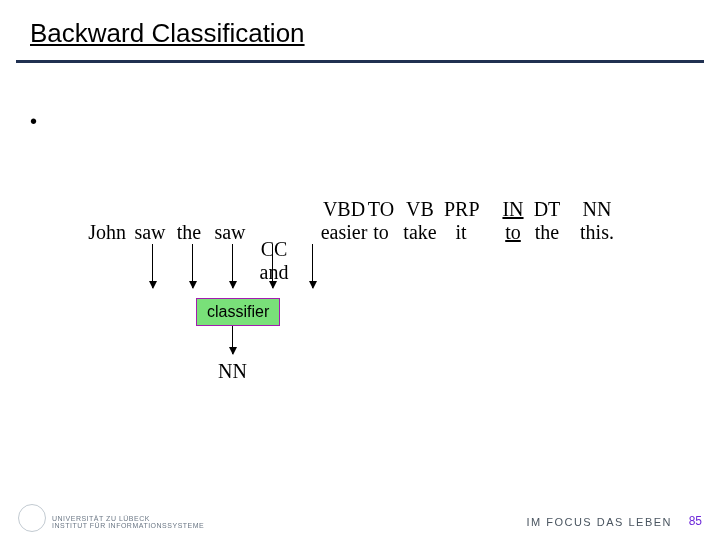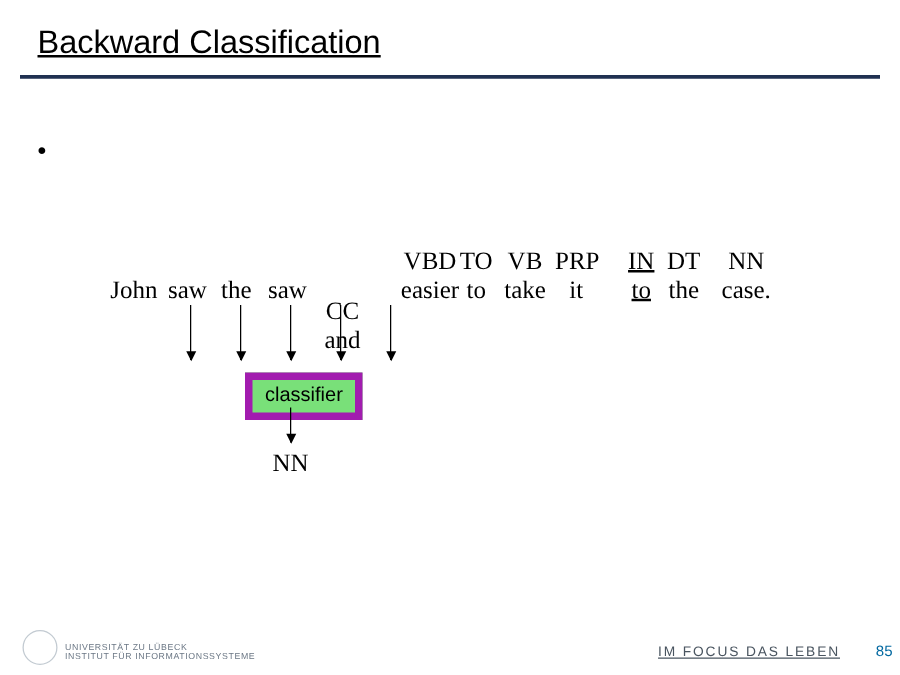--- a/index.html
+++ b/index.html
@@ -83,21 +83,21 @@
     height: 0;
     border-left: 4px solid transparent;
     border-right: 4px solid transparent;
     border-top: 8px solid #000;
   }
   .classifier {
     position: absolute;
     left: 196px;
     top: 298px;
     background: #79e079;
-    border: 6px solid #a21caf;
+    border: 1px solid #a21caf;
     font-size: 16px;
     padding: 4px 10px;
     font-family: Arial, Helvetica, sans-serif;
   }
   .out-arrow {
     position: absolute;
     left: 232px;
     top: 326px;
     width: 0;
     height: 28px;
@@ -145,28 +145,27 @@
     color: #6b7785;
     line-height: 1.1;
   }
   .motto {
     position: absolute;
     right: 48px;
     bottom: 12px;
     font-size: 11px;
     letter-spacing: 1.5px;
     color: #4a5560;
-    text-decoration: underline;
   }
   .pagenum {
     position: absolute;
-    right: 6px;
+    right: 18px;
     bottom: 12px;
     font-size: 12px;
-    color: #0369a1;
+    color: #6d28d9;
   }
 </style>
 </head>
 <body>
 
 <div class="title">Backward Classification</div>
 <div class="title-rule"></div>
 
 <div class="bullet">
   <span class="dot">•</span>
@@ -212,21 +211,21 @@
     <div class="pair" style="left: 499px; width: 28px; text-decoration: underline;">
       <div class="tag">IN</div>
       <div class="word">to</div>
     </div>
     <div class="pair" style="left: 530px; width: 34px;">
       <div class="tag">DT</div>
       <div class="word">the</div>
     </div>
     <div class="pair" style="left: 570px; width: 54px;">
       <div class="tag">NN</div>
-      <div class="word">case.</div>
+      <div class="word">this.</div>
     </div>
   </div>
 
 <div class="arrow-row" id="arrow-row">
     <div class="arrow" style="left: 152px;"></div>
     <div class="arrow" style="left: 192px;"></div>
     <div class="arrow" style="left: 232px;"></div>
     <div class="arrow" style="left: 272px;"></div>
     <div class="arrow" style="left: 312px;"></div>
   </div>

